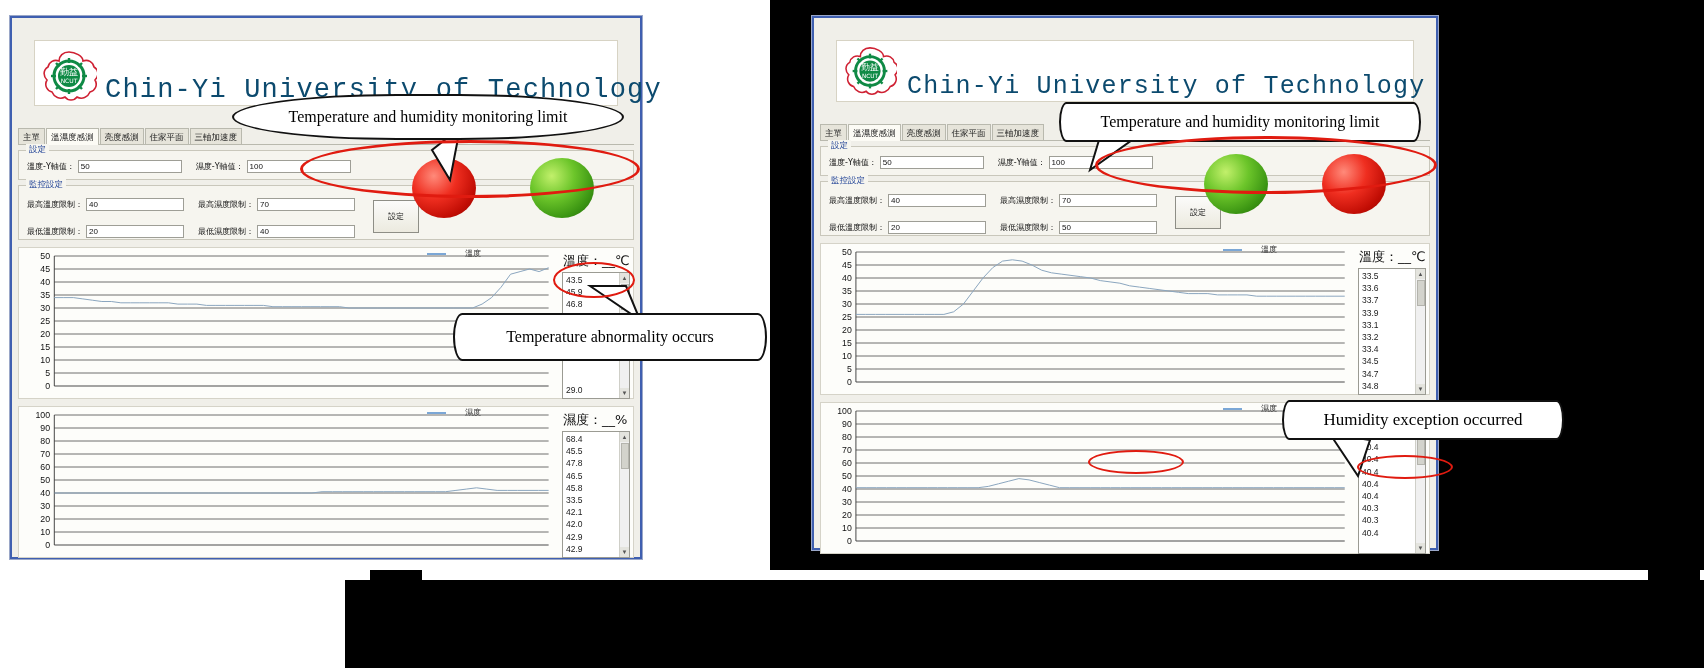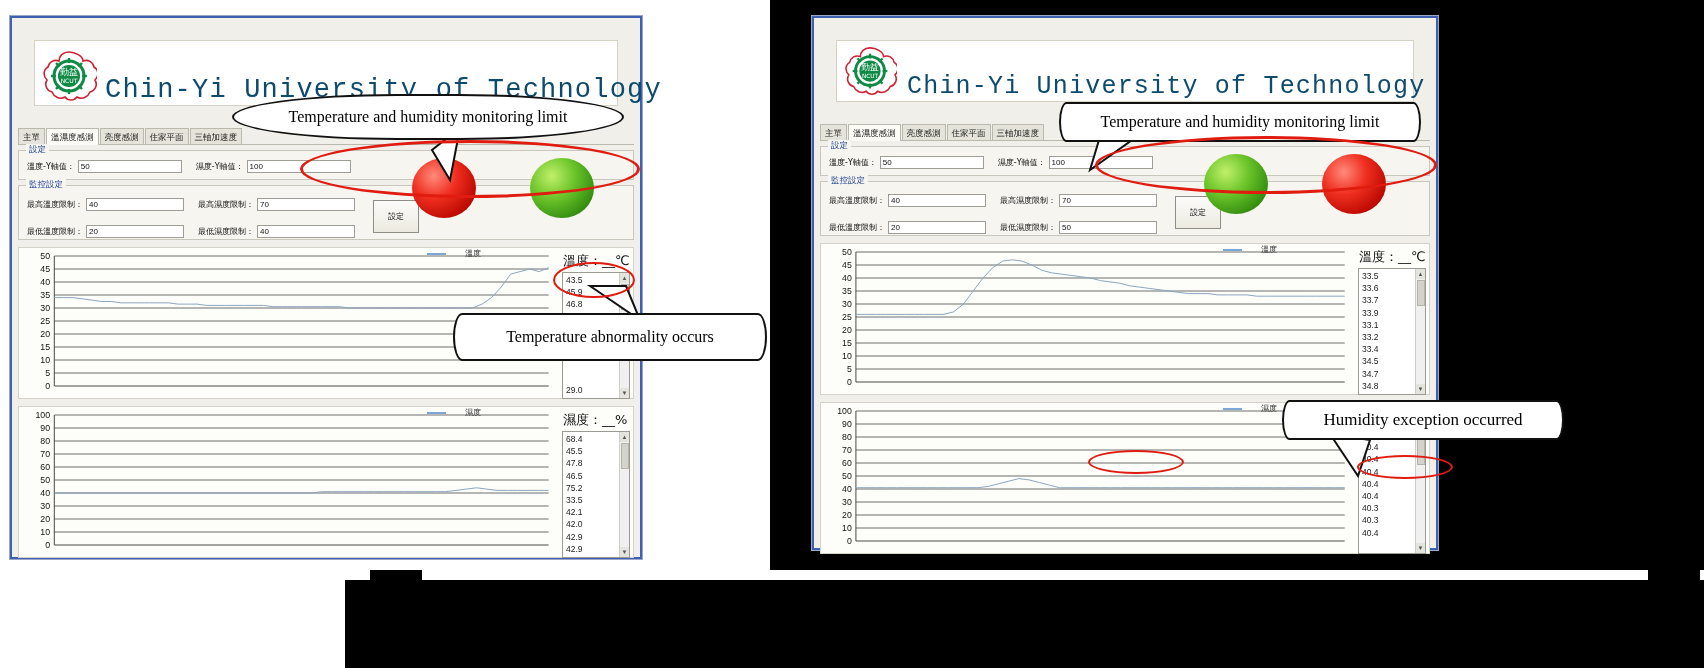--- a/index.html
+++ b/index.html
@@ -412,21 +412,21 @@
       </div>
     </div>
     <div class="listwrap">
       <div class="list-title">濕度：__%</div>
       <div class="listbox">
         <div class="list-items" id="l-hum-items">
             <div>68.4</div>
             <div>45.5</div>
             <div>47.8</div>
             <div>46.5</div>
-            <div>75.2</div>
+            <div>45.8</div>
             <div>33.5</div>
             <div>42.1</div>
             <div>42.0</div>
             <div>42.9</div>
             <div>42.9</div>
           </div>
         <div class="scrollbar">
           <div class="scroll-arrow">▲</div>
           <div class="scroll-thumb"></div>
           <div class="scroll-spacer"></div>

